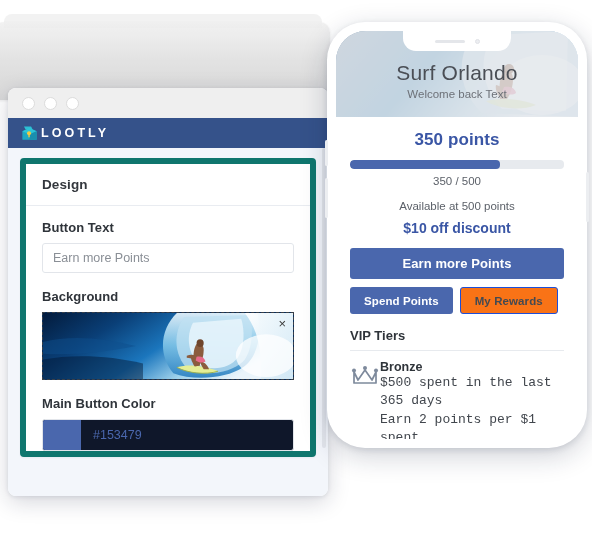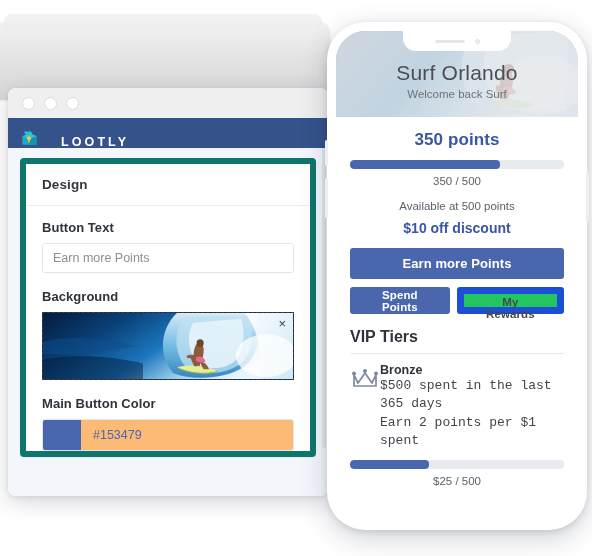--- a/index.html
+++ b/index.html
@@ -35,22 +35,22 @@
     height:30px; background:#efefef; display:flex; align-items:center;
     padding-left:14px; gap:9px;
   }
   .dot{
     width:11px;height:11px;border-radius:50%;
     background:#ffffff;border:1px solid #dcdcdc;
   }
 
   
   .navbar{
-    height:30px; background:#35528a; display:flex; align-items:flex-end;
-    padding-left:12px; gap:22px;
+    height:30px; background:#35528a; display:flex; align-items:center;
+    padding-left:12px; gap:2px;
   }
   .logo-mark{width:19px;height:19px;display:block;}
   .logo-word{
     color:#ffffff;font-size:12.5px;font-weight:700;letter-spacing:3.1px;
     line-height:1;
   }
 
   
   .page{
     background:#f3f6fb; height:348px; padding:10px 12px 0 12px;
@@ -85,37 +85,37 @@
   }
   .bg-box svg{position:absolute;inset:0;width:100%;height:100%;}
   .bg-x{
     position:absolute;top:4px;right:7px;color:#3c3c3c;font-size:13px;
     line-height:1;font-family:"Liberation Sans",sans-serif;cursor:pointer;
   }
 
   
   .color-row{
     display:flex;height:30px;border:1px solid #e2e5ea;border-radius:3px;
-    overflow:hidden;background:#fdba74;
+    overflow:hidden;background:#0f172a;
   }
   .swatch{width:38px;height:100%;background:#4a67ad;flex:0 0 auto;}
   .hexval{
     flex:1;display:flex;align-items:center;padding-left:12px;
     font-size:12.5px;color:#4a67ad;
   }
 
   
   .scrollbar{
     position:absolute;right:2px;top:0px;width:4px;height:300px;
     background:#e3e6ec;border-radius:2px;
   }
 
   
   .phone{
-    position:absolute; left:327px; top:22px; width:260px; height:508px;
+    position:absolute; left:327px; top:22px; width:260px; height:426px;
     background:#ffffff; border-radius:38px;
     box-shadow:0 8px 28px rgba(20,30,60,.20), 0 2px 6px rgba(20,30,60,.12);
     padding:9px; box-sizing:border-box;
   }
   .screen{
     width:100%;height:100%;background:#ffffff;border-radius:30px;
     overflow:hidden;position:relative;
   }
   .notch{
     position:absolute;left:50%;transform:translateX(-50%);top:0;
@@ -166,24 +166,24 @@
     font-size:13px;font-weight:700;font-family:"Liberation Sans",sans-serif;
     cursor:pointer;letter-spacing:.1px;
   }
   .btn-row{display:flex;gap:7px;margin-top:8px;}
   .btn-sm{
     height:27px;border-radius:3px;font-size:11.5px;font-weight:700;
     font-family:"Liberation Sans",sans-serif;cursor:pointer;padding:2px 14px;
     letter-spacing:.1px;
   }
   .btn-sm.solid{background:#4a67ad;color:#fff;border:none;}
-  .btn-sm.ghost{background:#22c55e;color:#444a52;border:7px solid #1d4ed8;}
+  .btn-sm.ghost{background:#f97316;color:#444a52;border:1px solid #1d4ed8;}
 
   .vip-title{
-    font-size:16px;font-weight:700;color:#2f343a;margin:14px 0 7px 0;
+    font-size:13px;font-weight:700;color:#2f343a;margin:14px 0 7px 0;
   }
   .hr{height:1px;background:#e7eaee;margin-bottom:9px;}
   .tier{display:flex;gap:0;align-items:flex-start;}
   .crown{flex:0 0 auto;margin-top:3px;}
   .tier-name{font-size:12.5px;font-weight:700;color:#2f343a;}
   .tier-line{font-size:13px;color:#41464d;line-height:1.42;font-family:Liberation Mono, monospace;}
 </style>
 </head>
 <body>
 
@@ -316,21 +316,21 @@
         <g fill="#a6775c" opacity=".85">
           <path d="M168 40 C173 38 177 42 177 48 C177 56 174 64 171 68 L164 68 C163 58 163 46 168 40 Z"></path>
           <path d="M160 54 C165 55 170 59 172 67 L165 68 C161 63 159 58 160 54 Z"></path>
         </g>
         <circle cx="173" cy="38" r="5" fill="#8e6349" opacity=".85"></circle>
         <path d="M168 56 C174 55 179 57 180 62 C176 65 170 63 166 61 Z" fill="#e08fa5" opacity=".85"></path>
       </svg>
       <div class="hero-veil"></div>
       <div class="hero-txt">
         <div class="hero-title">Surf Orlando</div>
-        <div class="hero-sub">Welcome back Surf</div>
+        <div class="hero-sub">Welcome back Text</div>
       </div>
     </div>
 
     <div class="body">
 
       <div class="center">
         <div class="big-blue">350 points</div>
       </div>
 
       <div class="bar">

